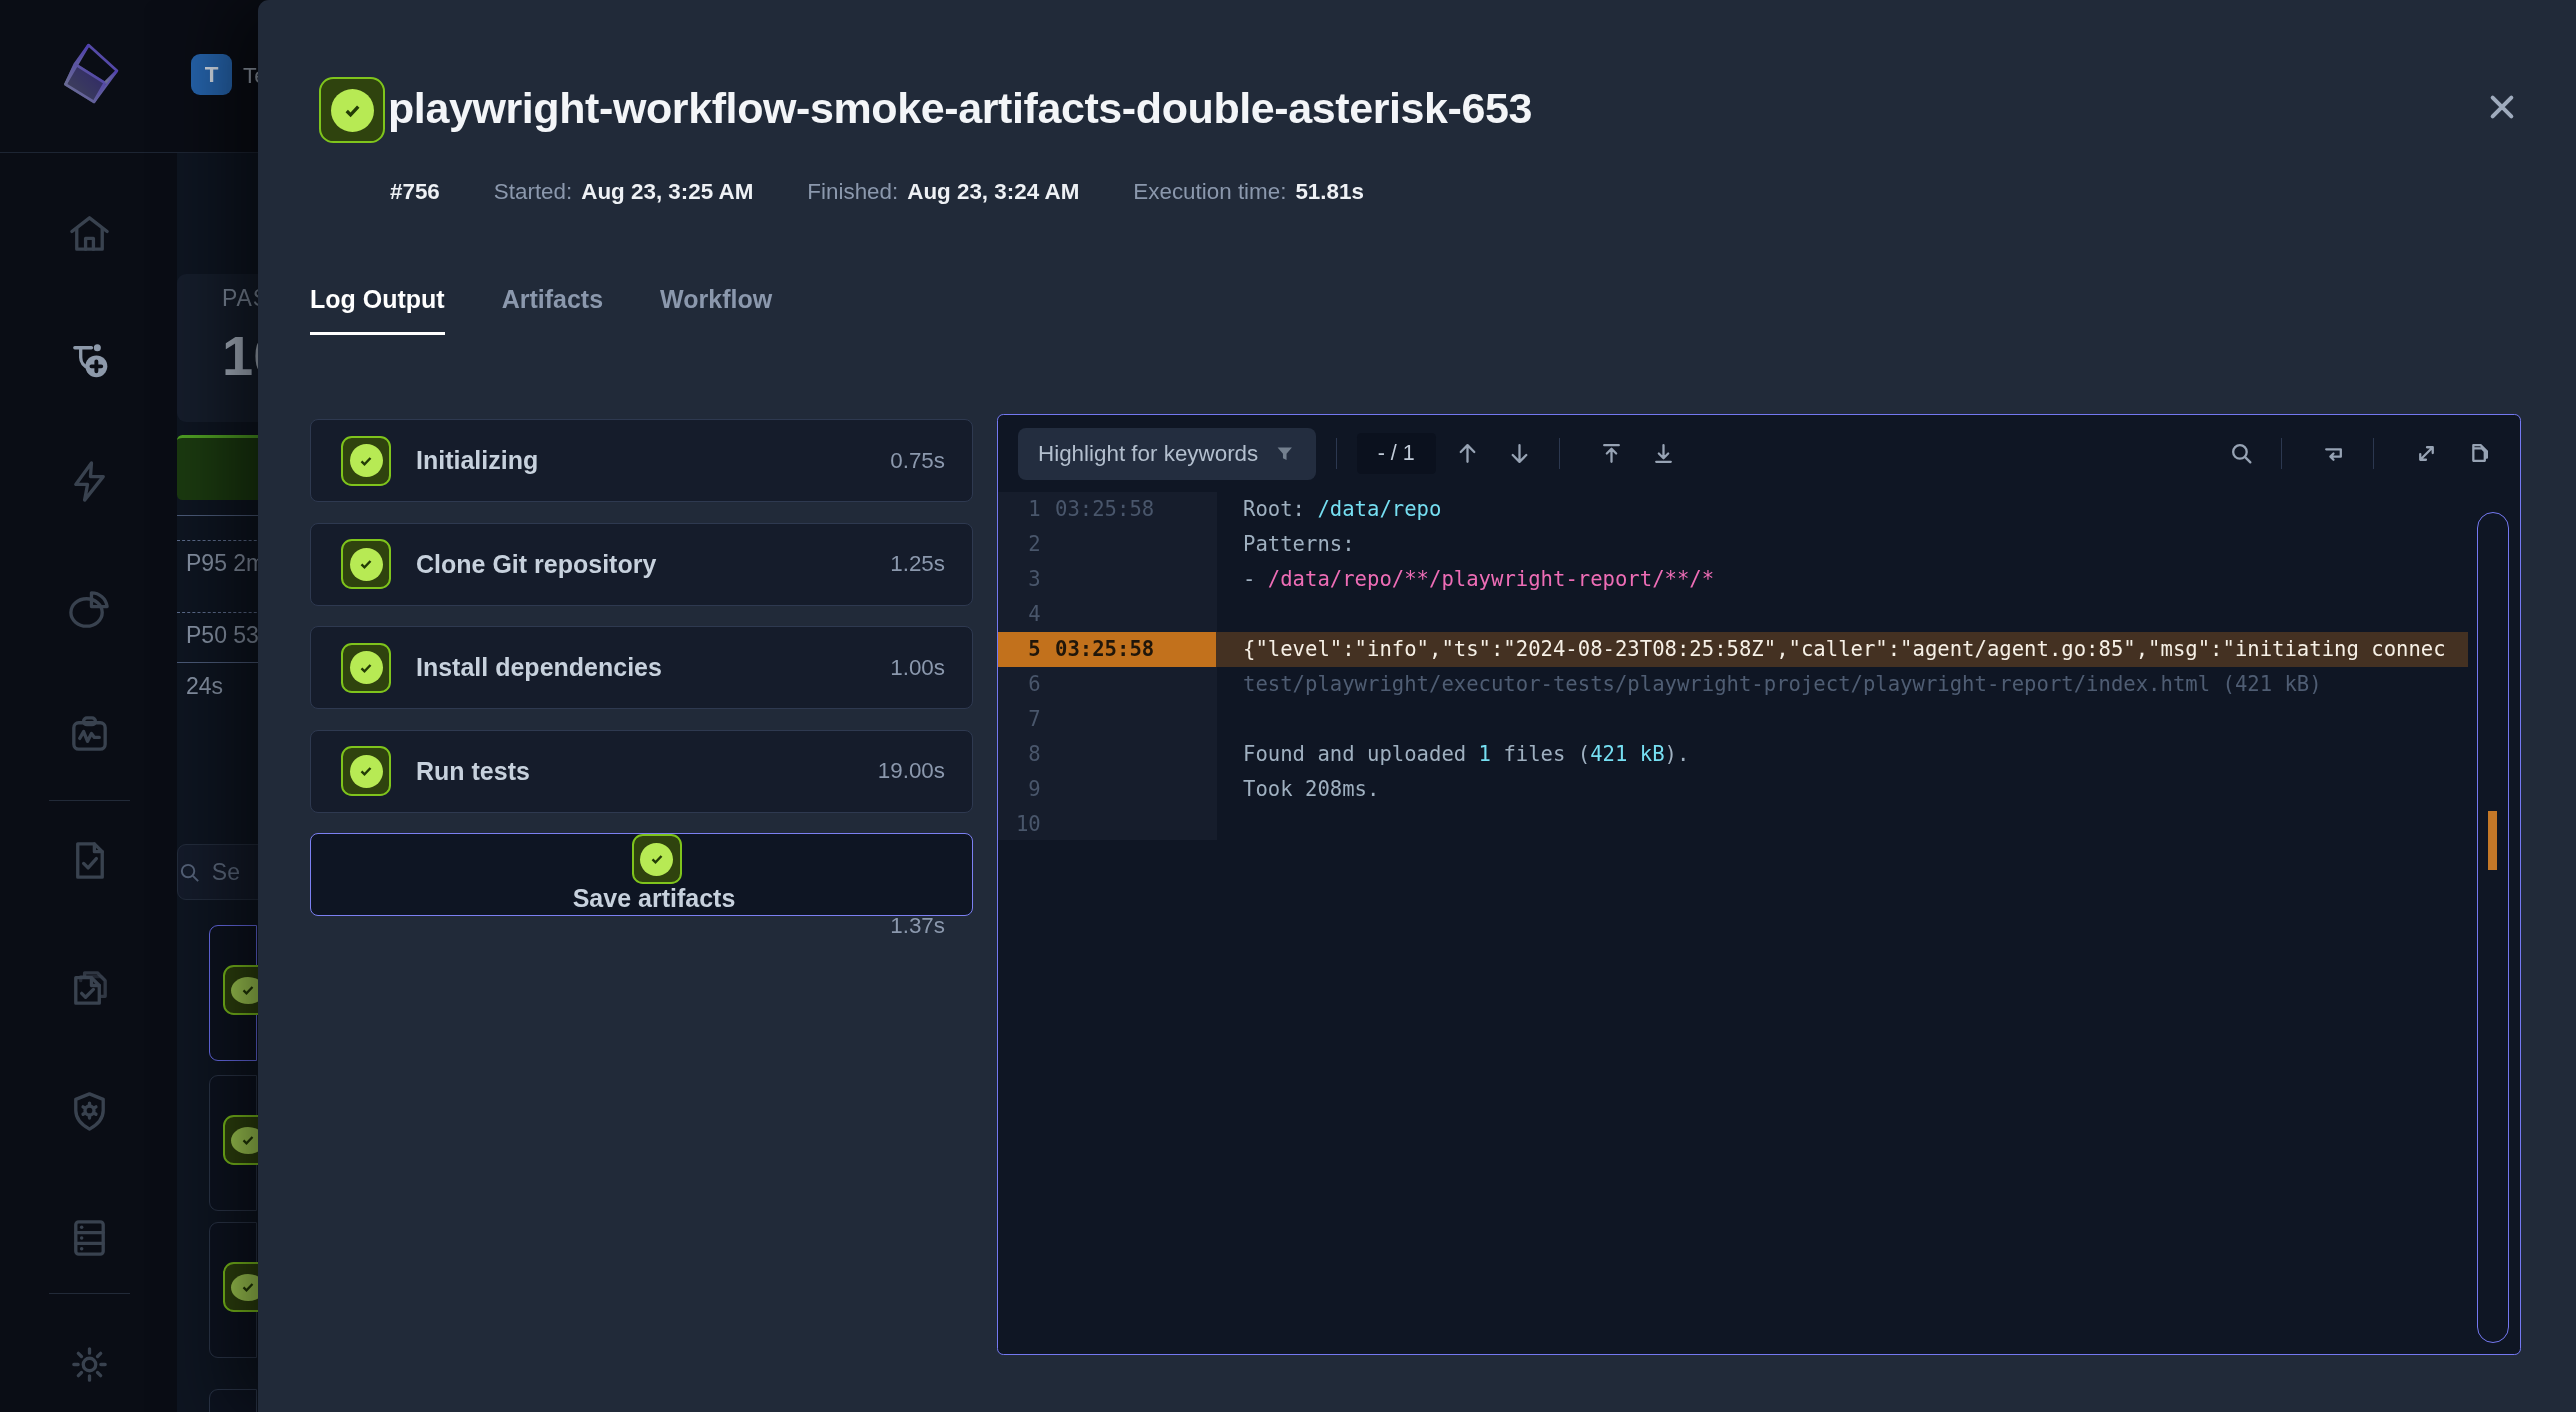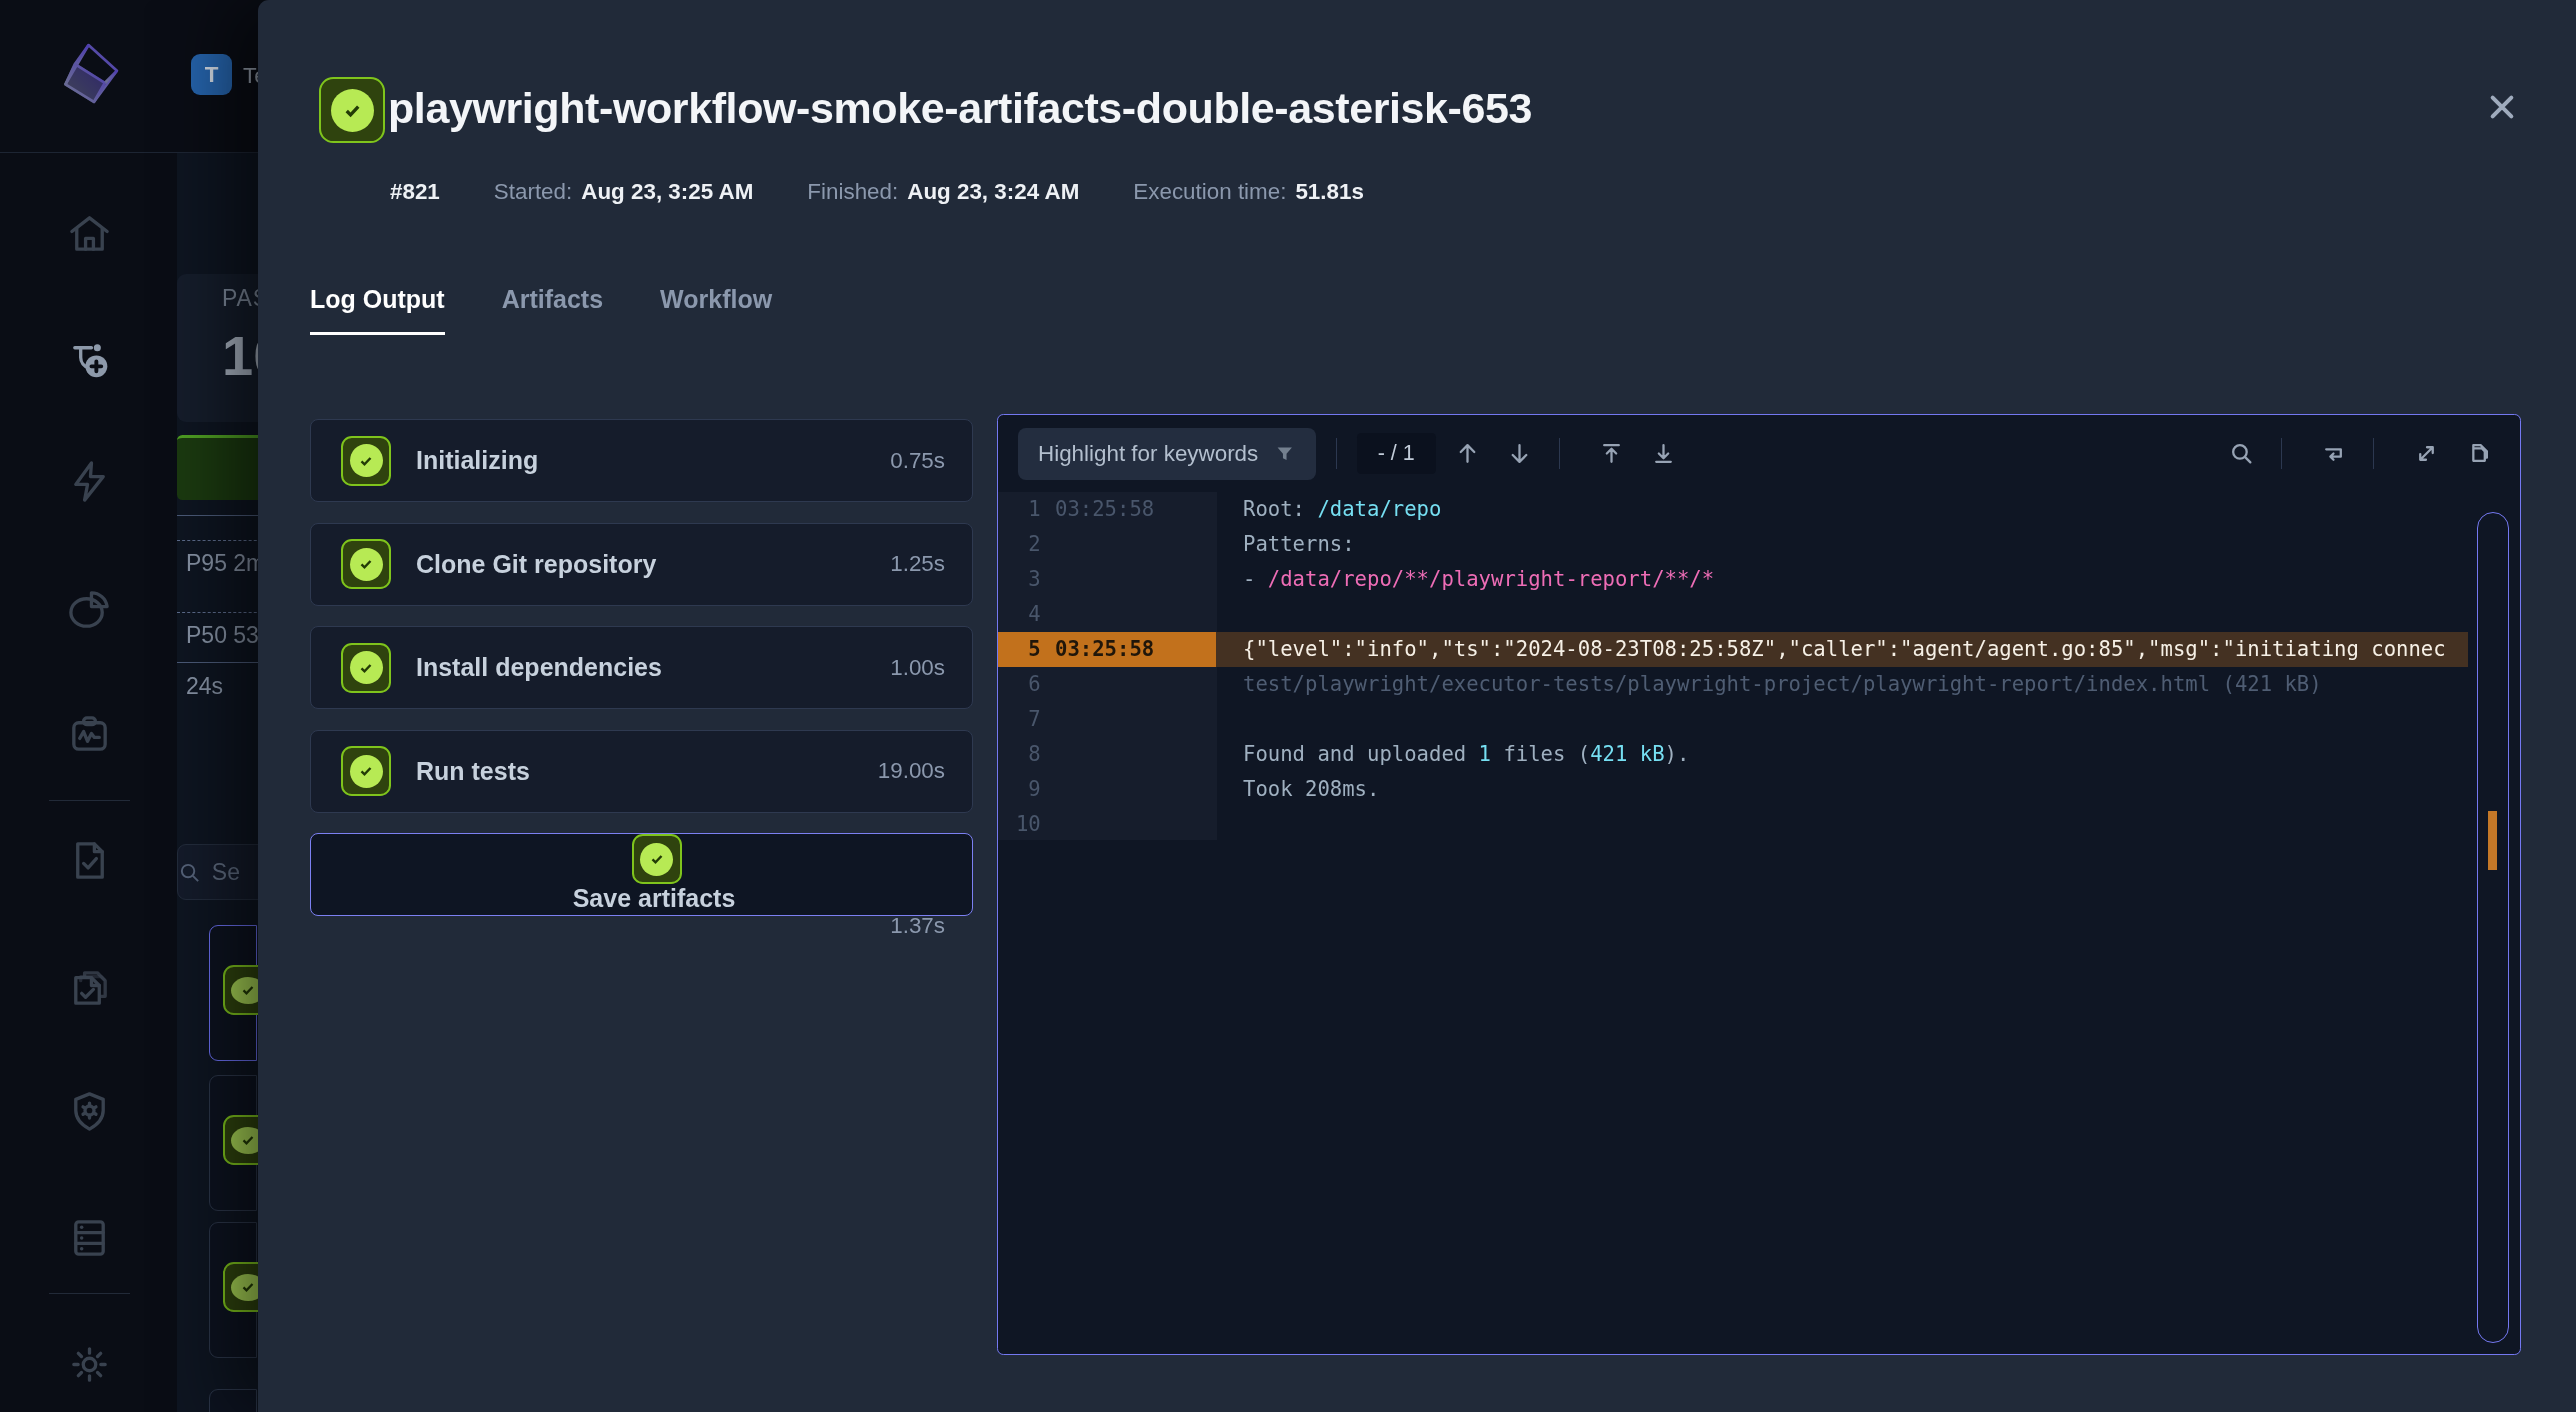--- a/index.html
+++ b/index.html
@@ -284,21 +284,21 @@
         </div>
     </div>
     <div class="modal-title" style="left:130px">playwright-workflow-smoke-artifacts-double-asterisk-653</div>
     <div class="close-btn" style="left:2219px">
       <svg viewBox="0 0 24 24">
         <path d="M5 5 L19 19 M19 5 L5 19"></path>
         </svg>
     </div>
 
     <div class="meta-row" style="left:132px">
-      <span class="run-number">#821</span>
+      <span class="run-number">#756</span>
       <span class="meta-item">
           <span class="meta-label">Started:</span>
         <span class="meta-value">Aug 23, 3:25 AM</span>
         </span>
       <span class="meta-item">
           <span class="meta-label">Finished:</span>
         <span class="meta-value">Aug 23, 3:24 AM</span>
         </span>
       <span class="meta-item">
           <span class="meta-label">Execution time:</span>

